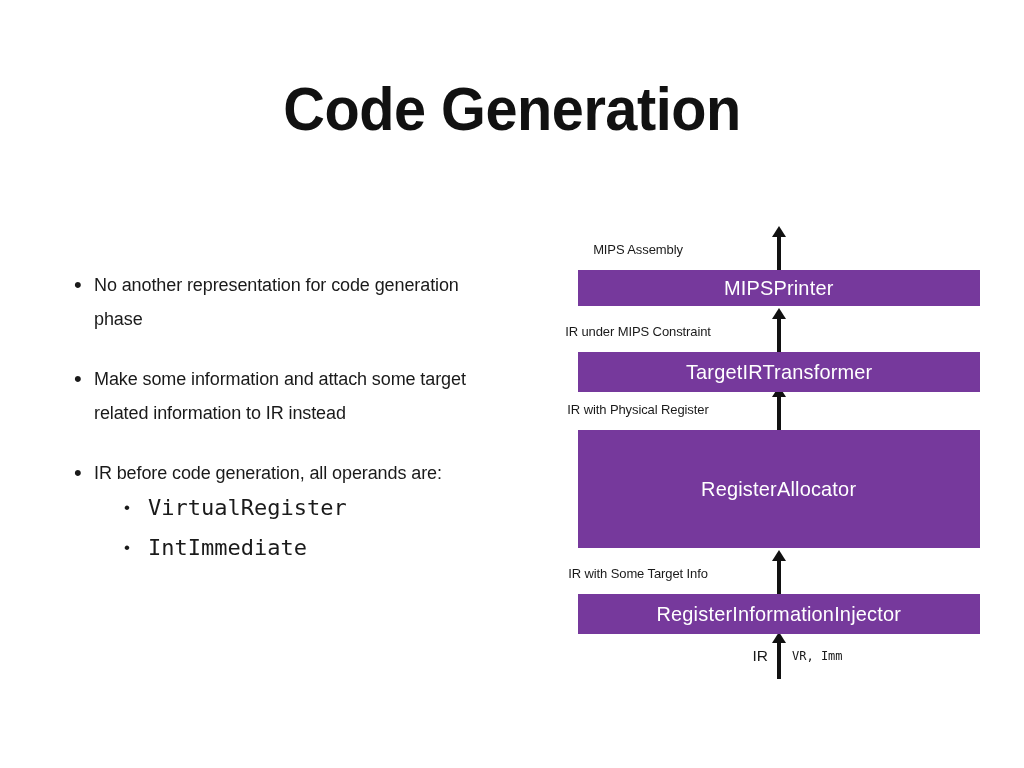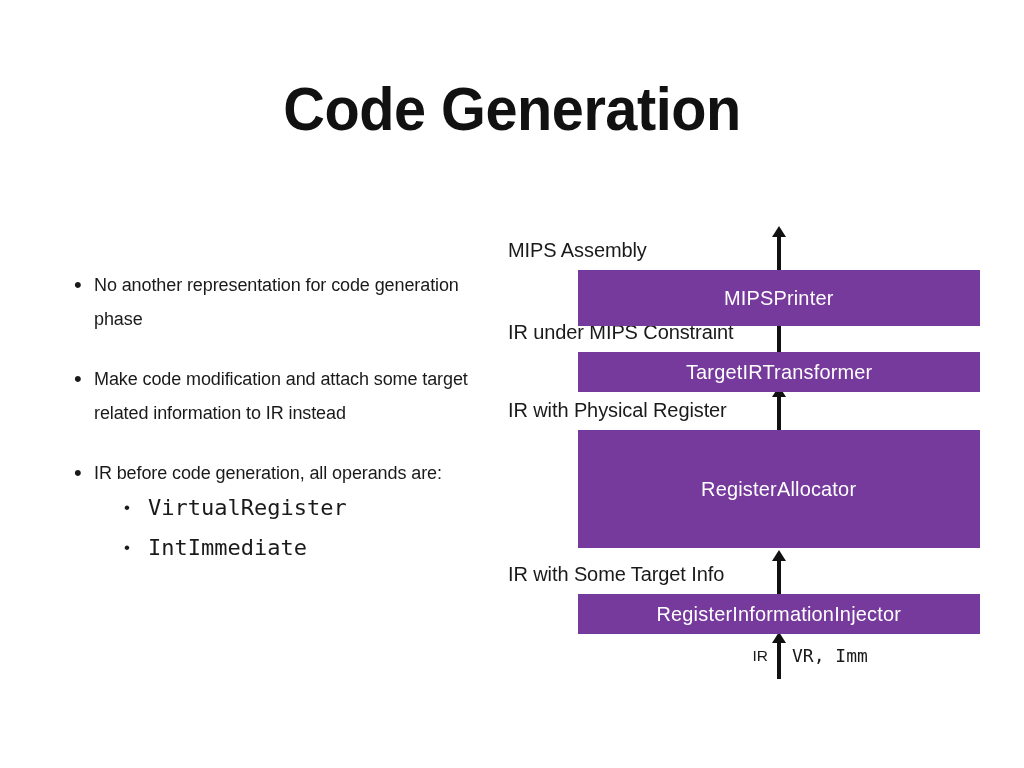--- a/index.html
+++ b/index.html
@@ -118,21 +118,21 @@
   .stage-label {
     font-family: "Liberation Sans Narrow", "Liberation Sans", sans-serif;
     font-size: 21px;
     font-weight: 400;
     color: #ffffff;
     letter-spacing: 0.2px;
     transform: scaleX(0.95);
     white-space: nowrap;
   }
 
-  .box-mipsprinter            { top: 45px;  height: 56px; }
+  .box-mipsprinter            { top: 45px;  height: 36px; }
   .box-targetirtransformer    { top: 127px; height: 40px; justify-content: center; }
   .box-registerallocator      { top: 205px; height: 118px; }
   .box-registerinfoinjector   { top: 369px; height: 40px; }
 
   
   .arrow {
     position: absolute;
     left: 237px;
     width: 4px;
     background: #111111;
@@ -152,22 +152,22 @@
   .arrow-2        { top: 92px;  height: 38px; }
   .arrow-3        { top: 170px; height: 38px; }
   .arrow-4        { top: 334px; height: 38px; }
   .arrow-bottom   { top: 416px; height: 38px; }
 
   
   .edge-label {
     position: absolute;
     right: 232px;
     width: 260px;
-    text-align: left;
-    font-size: 20px;
+    text-align: center;
+    font-size: 13px;
     line-height: 20px;
     color: #1a1a1a;
     letter-spacing: -0.1px;
     white-space: nowrap;
   }
   .lbl-mips-assembly  { top: 15px; }
   .lbl-mips-constr    { top: 97px; }
   .lbl-phys-reg       { top: 175px; }
   .lbl-target-info    { top: 339px; }
 
@@ -183,41 +183,41 @@
   .bottom-label .bl-left {
     position: absolute;
     right: 232px;
     text-align: center;
     white-space: nowrap;
   }
   .bottom-label .bl-right {
     position: absolute;
     left: 252px;
     font-family: "DejaVu Sans Mono", "Liberation Mono", monospace;
-    font-size: 18px;
+    font-size: 12px;
     white-space: nowrap;
   }
 </style>
 </head>
 <body>
 
 <div class="slide">
 
   <div class="slide-title">Code Generation</div>
 
   <div class="bullets">
 
     <div class="bullet-row">
       <span class="bullet-mark">•</span>
       <span class="bullet-text">No another representation for code generation phase</span>
     </div>
 
     <div class="bullet-row">
       <span class="bullet-mark">•</span>
-      <span class="bullet-text">Make code modification and attach some target related information to IR instead</span>
+      <span class="bullet-text">Make some information and attach some target related information to IR instead</span>
     </div>
 
     <div class="bullet-row">
       <span class="bullet-mark">•</span>
       <div style="flex:1 1 auto;">
         <span class="bullet-text">IR before code generation, all operands are:</span>
         <div class="subbullets">
           <div class="subbullet-row">
             <span class="subbullet-mark">•</span>
             <span class="subbullet-text">VirtualRegister</span>

